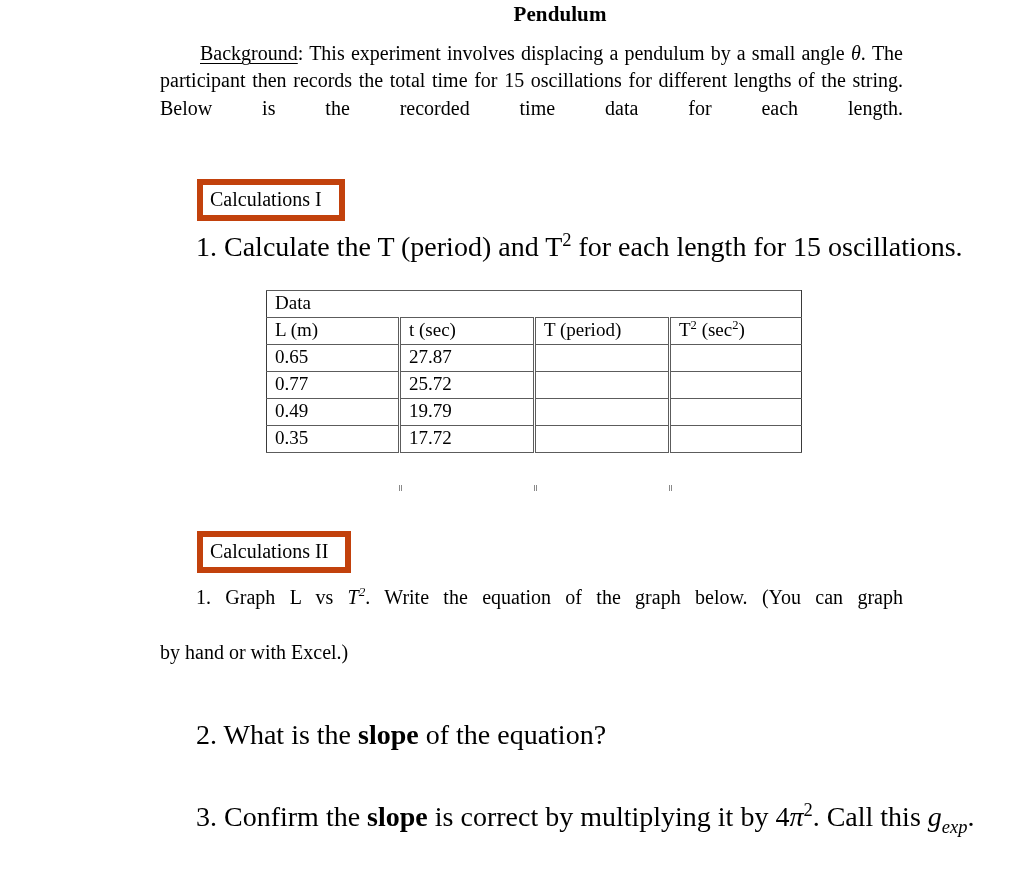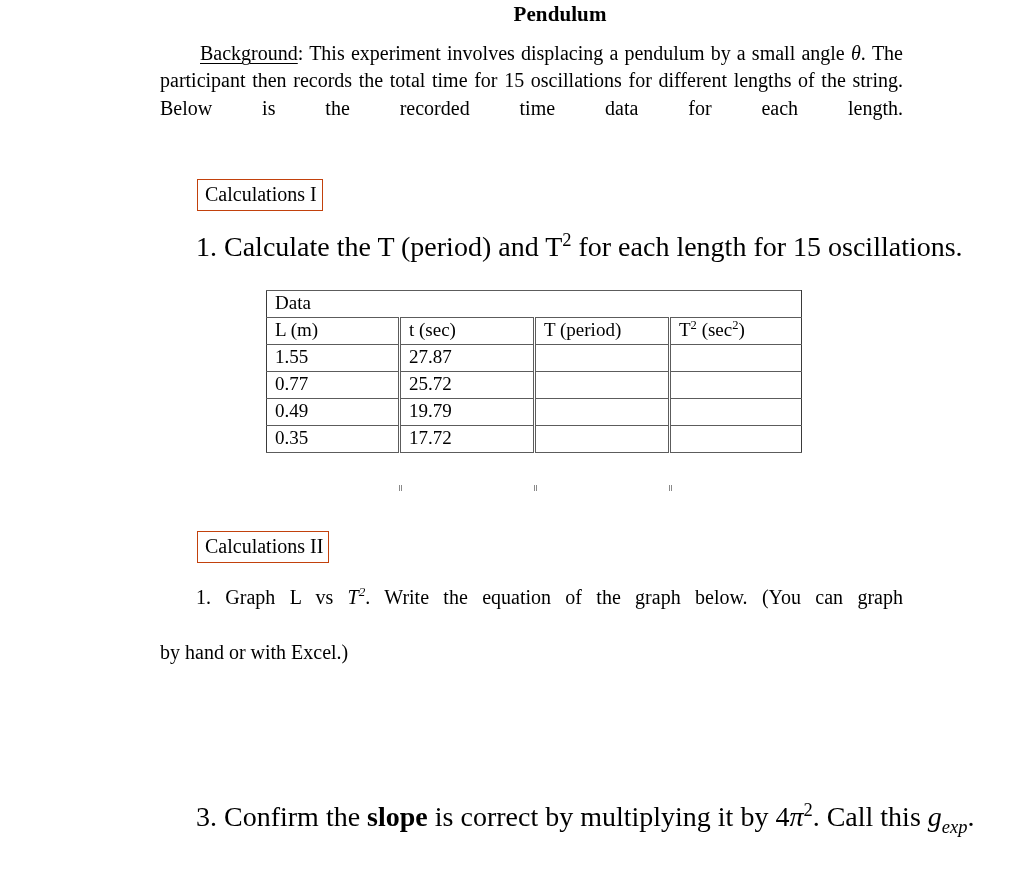--- a/index.html
+++ b/index.html
@@ -78,25 +78,25 @@
     font-size: 0.66em;
     vertical-align: sub;
     line-height: 0;
     font-style: italic;
   }
   .bold { font-weight: bold; }
 
   
   .sectionbox {
     position: absolute;
-    border: 1px solid #c2410c;
+    border: 6px solid #c2410c;
     background: #ffffff;
     font-size: 20px;
     line-height: 1;
-    padding: 4px 5px 6px 7px;
+    padding: 4px 17px 6px 7px;
     white-space: nowrap;
   }
 
   
   .item {
     position: absolute;
     font-size: 28px;
     line-height: 27.4px;
     white-space: nowrap;
   }
@@ -194,21 +194,21 @@
           <td colspan="4">Data</td>
         </tr>
         <tr>
           <th class="c-l">L (m)</th>
           <th class="c-t dbl">t (sec)</th>
           <th class="c-T dbl">T (period)</th>
           <th class="c-T2 dbl"><span>T</span><sup class="exp">2</sup><span> (sec</span><sup class="exp">2</sup><span>)</span></th>
         </tr>
 
         <tr>
-          <td class="c-l">1.55</td>
+          <td class="c-l">0.65</td>
           <td class="c-t dbl">27.87</td>
           <td class="c-T dbl"></td>
           <td class="c-T2 dbl"></td>
         </tr>
         <tr>
           <td class="c-l">0.77</td>
           <td class="c-t dbl">25.72</td>
           <td class="c-T dbl"></td>
           <td class="c-T2 dbl"></td>
         </tr>
@@ -232,16 +232,17 @@
     <div class="rule-tick" style="left:403px; top:195px;"></div>
   </div>
 
   <div class="sectionbox" style="left:149px; top:531px;">Calculations II</div>
 
   <div class="item-wrap" style="left:112px; top:584px; width:743px;">
     <span class="l1"><span>1.</span><span> Graph L vs </span><span class="mi">T</span><sup class="exp mi">2</sup><span>. Write the equation of the graph below. (You can graph</span></span>
     <span class="l2">by hand or with Excel.)</span>
   </div>
 
+  <div class="item" style="left:148px; top:721px;"><span>2.</span><span> What is the </span><span class="bold">slope</span><span> of the equation?</span></div>
 
   <div class="item" style="left:148px; top:803px;text-align:center;"><span>3.</span><span> Confirm the </span><span class="bold">slope</span><span> is correct by multiplying it by 4</span><span class="mi">π</span><sup class="exp">2</sup><span>. Call this </span><span class="mi">g</span><sub class="sbs">exp</sub><span>.</span></div>
 
 </div>
 
 </body></html>

